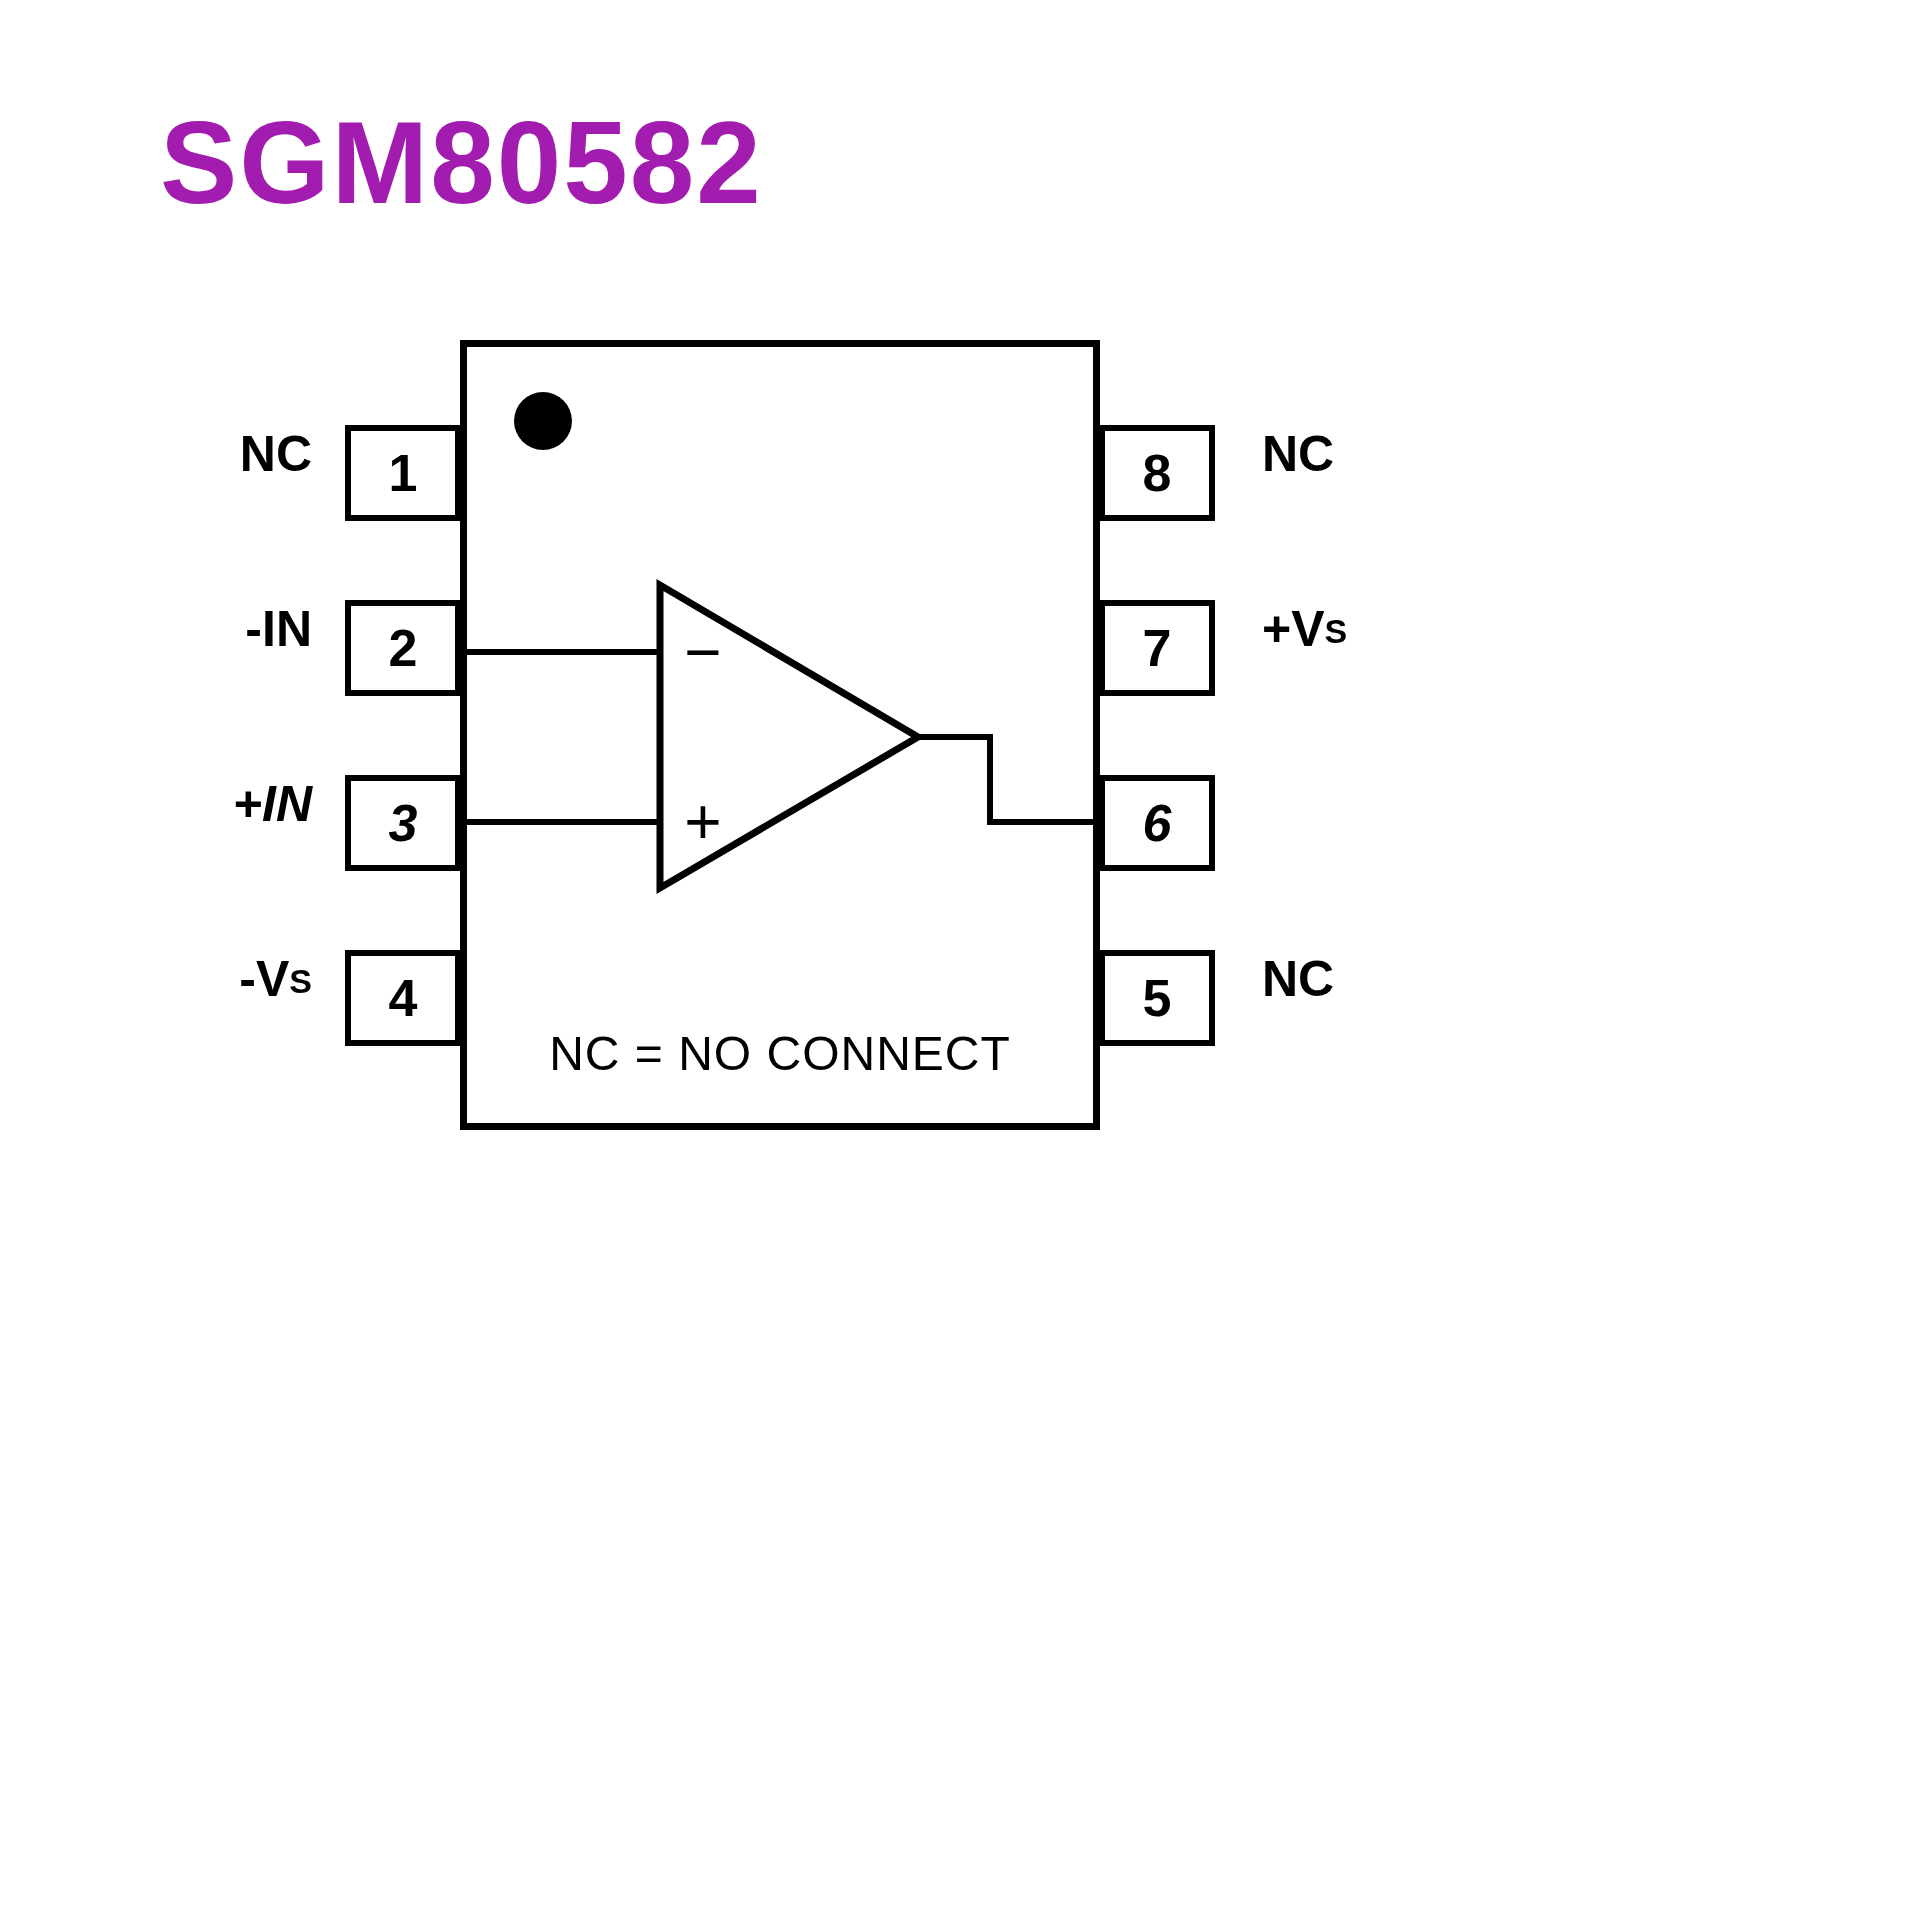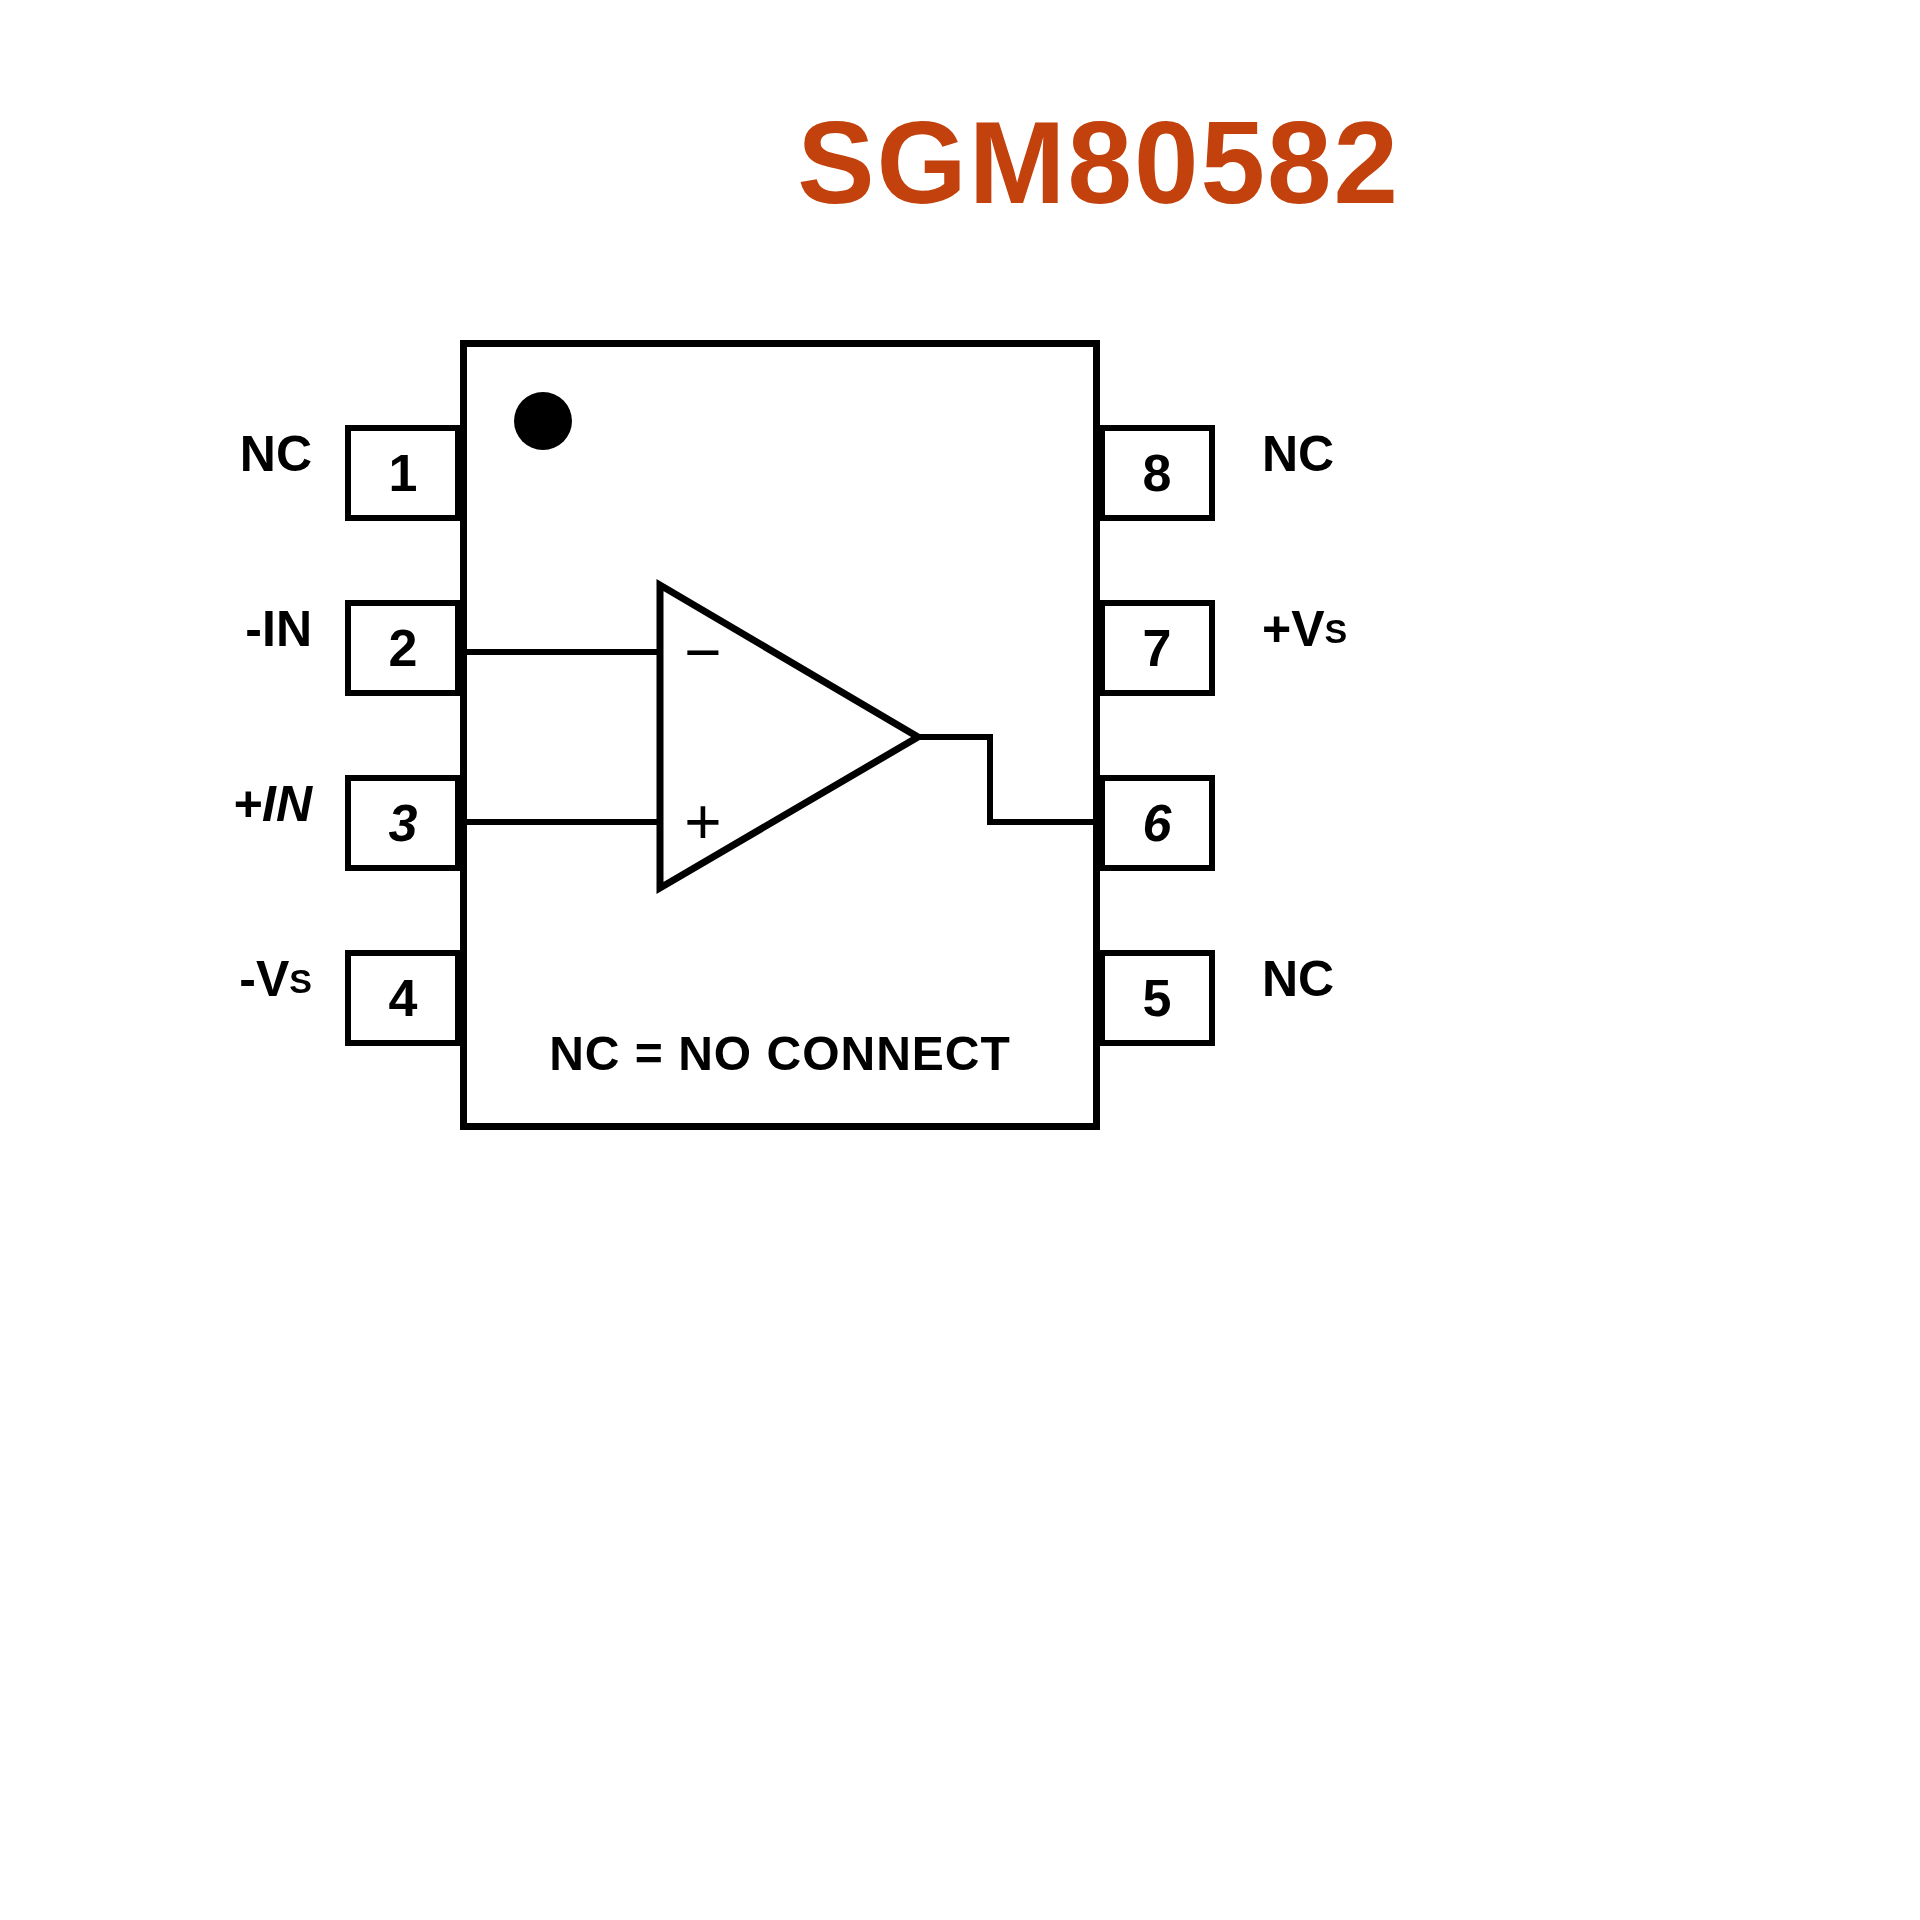--- a/index.html
+++ b/index.html
@@ -17,25 +17,25 @@
     height: 1920px;
     background: #ffffff;
     overflow: hidden;
   }
   .title {
     position: absolute;
     top: 96px;
     left: 160px;
     width: 1240px;
     margin: 0;
-    text-align: right;
+    text-align: left;
     font-size: 116px;
     font-weight: 800;
     letter-spacing: 2px;
-    color: #c2410c;
+    color: #a21caf;
   }
   .ic-body {
     position: absolute;
     left: 460px;
     top: 340px;
     width: 640px;
     height: 790px;
     border: 7px solid #000000;
     box-sizing: border-box;
     background: #ffffff;
@@ -99,21 +99,21 @@
     width: 640px;
     height: 790px;
   }
   .nc-note {
     position: absolute;
     left: 460px;
     top: 1026px;
     width: 640px;
     text-align: center;
     font-size: 48px;
-    font-weight: bold;
+    font-weight: normal;
     letter-spacing: 1px;
   }
   svg text {
     font-family: "Liberation Sans", sans-serif;
   }
 </style>
 </head>
 <body>
 
 <div class="canvas">

